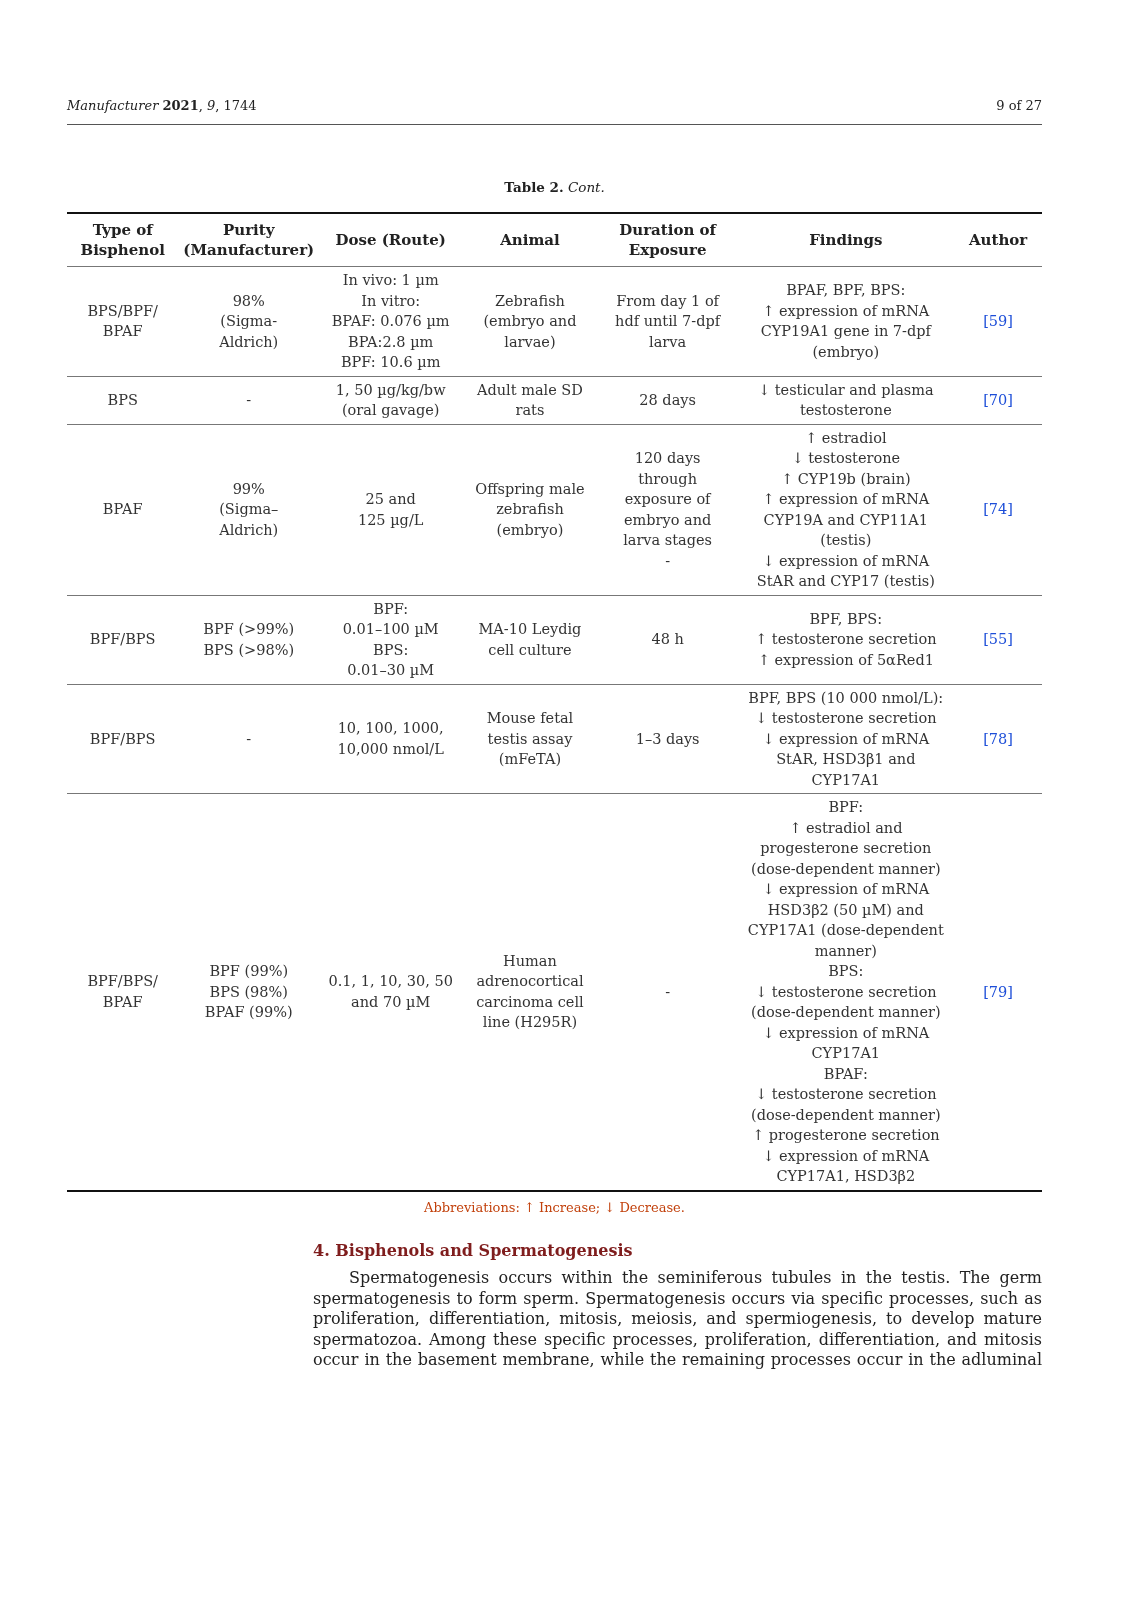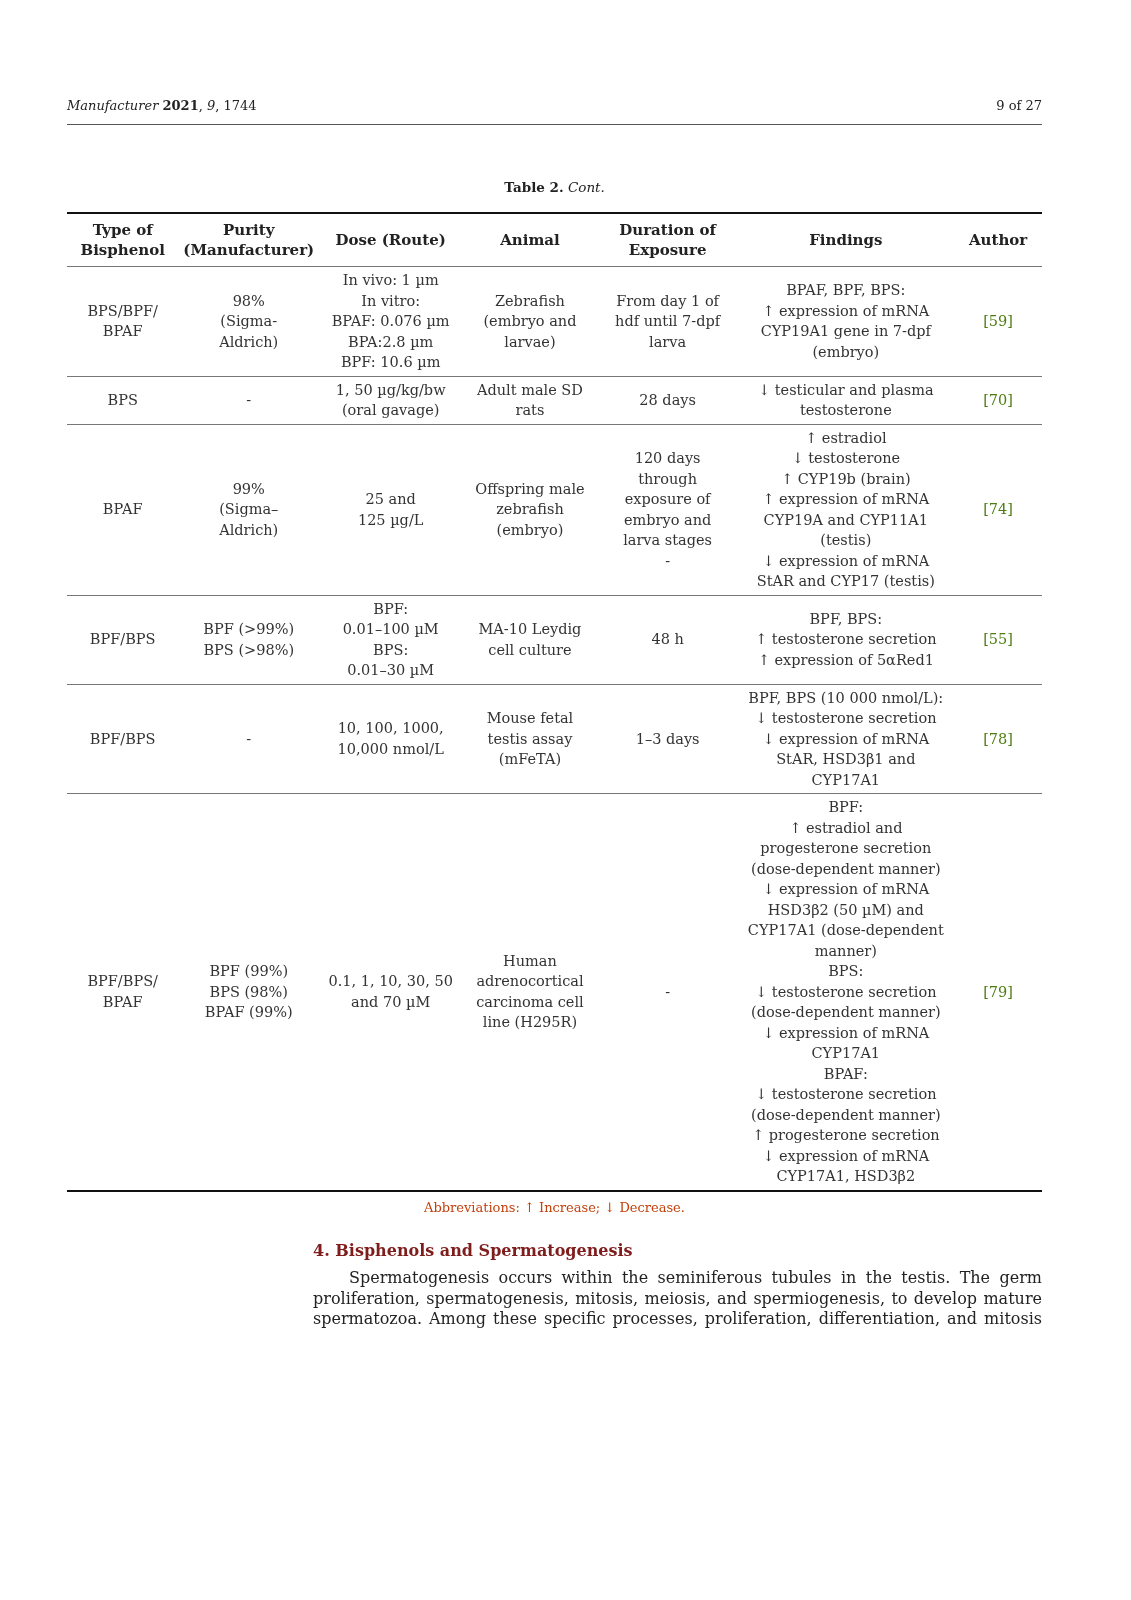--- a/index.html
+++ b/index.html
@@ -20,21 +20,21 @@
 
   table.t { position: absolute; left: 67px; top: 212px; width: 975px;
             border-collapse: collapse; font-size: 14.5px; line-height: 20.5px; }
   table.t th { font-weight: bold; font-size: 15px; line-height: 20px; padding: 6px 2px 6px 2px;
                text-align: center; vertical-align: middle; border-top: 2px solid #111;
                border-bottom: 1px solid #777; }
   table.t td { text-align: center; vertical-align: middle; padding: 3px 2px; color: #333; }
   table.t tr.row td { border-bottom: 1px solid #777; }
   table.t tr.row.last td { border-bottom: 2px solid #111; }
   table.t td .ln { display: block; white-space: nowrap; }
-  .cite { color: #4d7c0f; }
+  .cite { color: #1d4ed8; }
   .col0 { width: 112px; } .col1 { width: 138px; } .col2 { width: 142px; }
   .col3 { width: 136px; } .col4 { width: 142px; } .col5 { width: 216px; } .col6 { width: 89px; }
 
   .abbr { position: absolute; left: 67px; top: 1200px; width: 975px; text-align: center;
           font-size: 13px; color: #c2410c; }
   .section-title { position: absolute; left: 313px; top: 1241px; font-size: 16px;
                    font-weight: bold; color: #7f1d1d; }
   .body-text { position: absolute; left: 313px; top: 1268px; width: 729px;
                font-size: 16px; line-height: 20.6px; color: #222; text-align: justify; }
   .body-text .pl { display: block; text-align: justify; text-align-last: justify; white-space: nowrap; }
@@ -284,15 +284,17 @@
       </tr>
     </tbody>
 </table>
 
 <div class="abbr">Abbreviations: ↑ Increase; ↓ Decrease.</div>
 
 <div class="section-title">4. Bisphenols and Spermatogenesis</div>
 
 <div class="body-text">
   <span class="pl first">Spermatogenesis occurs within the seminiferous tubules in the testis.  The germ</span>
-  <span class="pl">proliferation, spermatogenesis, mitosis, meiosis, and spermiogenesis, to develop mature</span>
+  <span class="pl">spermatogenesis to form sperm. Spermatogenesis occurs via specific processes, such as</span>
+  <span class="pl">proliferation, differentiation, mitosis, meiosis, and spermiogenesis, to develop mature</span>
   <span class="pl">spermatozoa. Among these specific processes, proliferation, differentiation, and mitosis</span>
+  <span class="pl">occur in the basement membrane, while the remaining processes occur in the adluminal</span>
 </div>
 
 </body></html>

